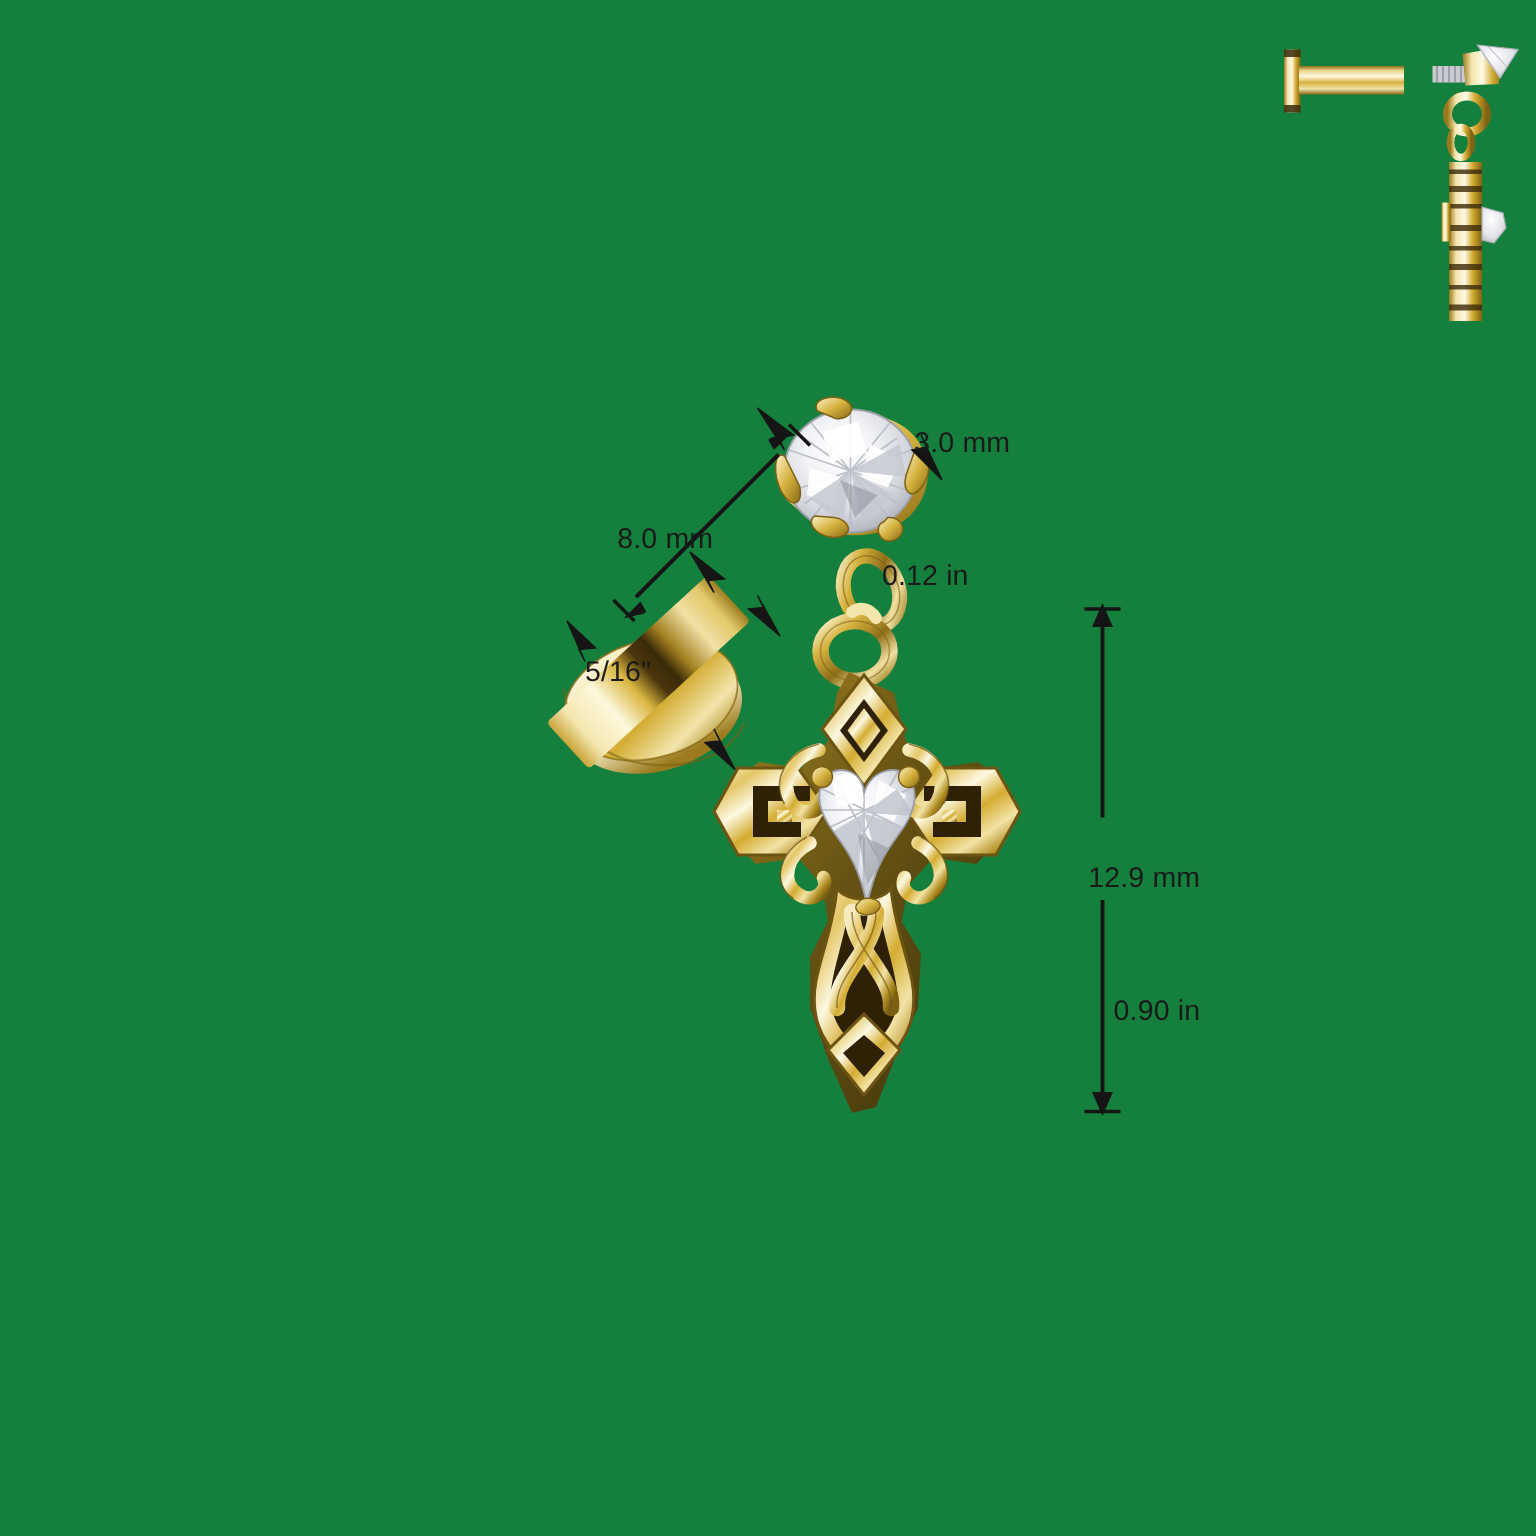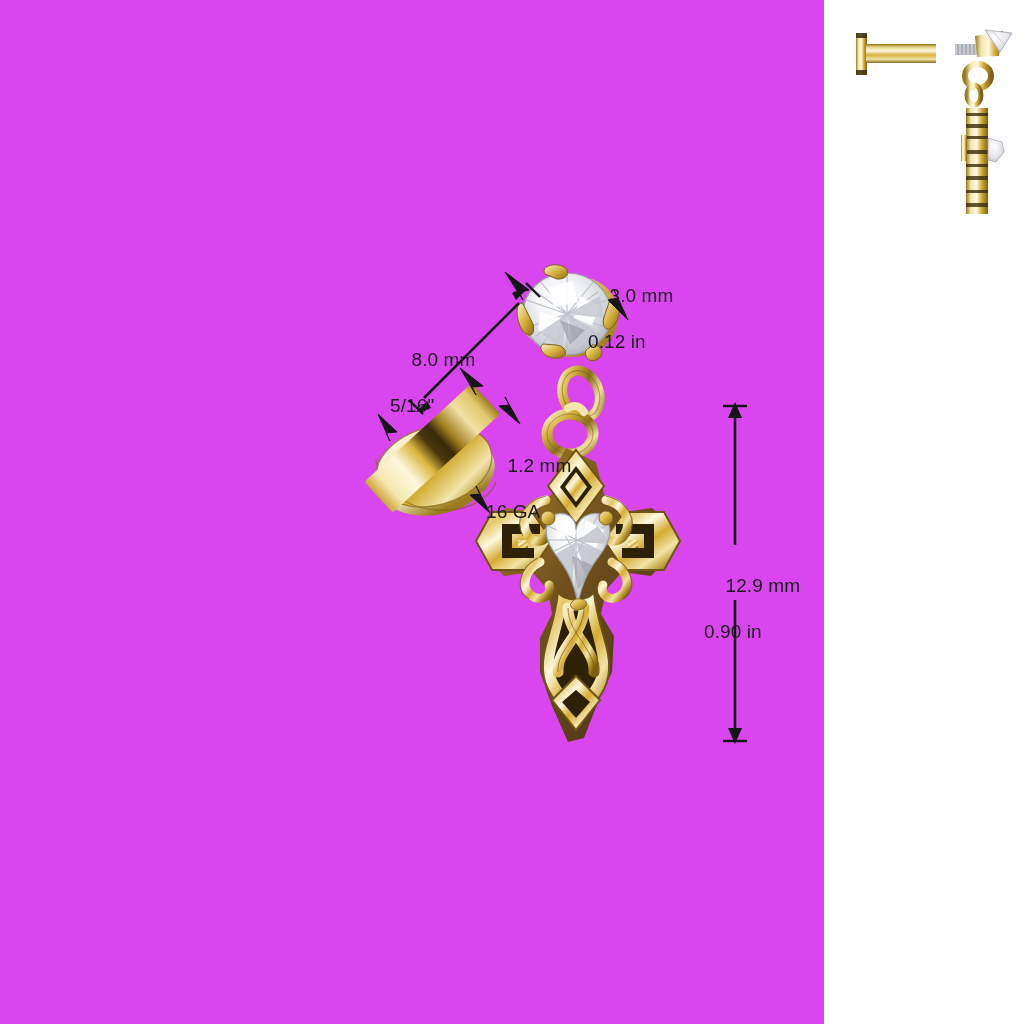--- a/index.html
+++ b/index.html
@@ -10,41 +10,41 @@
   body {
     width: 1024px;
     height: 1024px;
     position: relative;
     overflow: hidden;
     font-family: "Liberation Sans", sans-serif;
   }
   #stage {
     position: absolute;
     left: 0; top: 0;
-    width: 824px;
+    width: 1024px;
     height: 1024px;
-    background: #d946ef;
+    background: #15803d;
   }
   svg.layer {
     position: absolute;
     left: 0; top: 0;
     width: 1024px;
     height: 1024px;
     display: block;
   }
   .dim-label {
     position: absolute;
     color: #1a1a1a;
     font-family: "Liberation Sans", sans-serif;
     font-size: 19px;
     line-height: 23px;
     white-space: pre;
     letter-spacing: 0.1px;
   }
-  .dim-label .l2 { display: block; }
+  .dim-label .l2 { display: block; margin-top: 43px; }
   .center { text-align: left; }
 </style>
 </head>
 <body>
 
 <div id="stage">
 
   <svg class="layer" viewBox="0 0 1024 1024">
     <defs>
 
@@ -342,27 +342,23 @@
   <div class="dim-label" style="left:588px; top:261px;">
     <span>3.0 mm</span>
     <span class="l2">0.12 in</span>
   </div>
 
   <div class="dim-label center" style="left:390px; top:325px; width:106px;">
     <span>8.0 mm</span>
     <span class="l2">5/16"</span>
   </div>
 
-  <div class="dim-label" style="left:486px; top:431px;">
-    <span>1.2 mm</span>
-    <span class="l2">16 GA</span>
-  </div>
-
-
-  <div class="dim-label" style="left:704px; top:551px;">
+
+
+  <div class="dim-label" style="left:704px; top:551px;text-align:right;">
     <span>12.9 mm</span>
     <span class="l2">0.90 in</span>
   </div>
 
   <svg class="layer" viewBox="0 0 1024 1024">
     <defs>
       <linearGradient id="tBar" x1="0" y1="0" x2="0" y2="1">
         <stop offset="0.00" stop-color="#8e6f18"></stop>
         <stop offset="0.16" stop-color="#e9d687"></stop>
         <stop offset="0.36" stop-color="#fdf8df"></stop>

